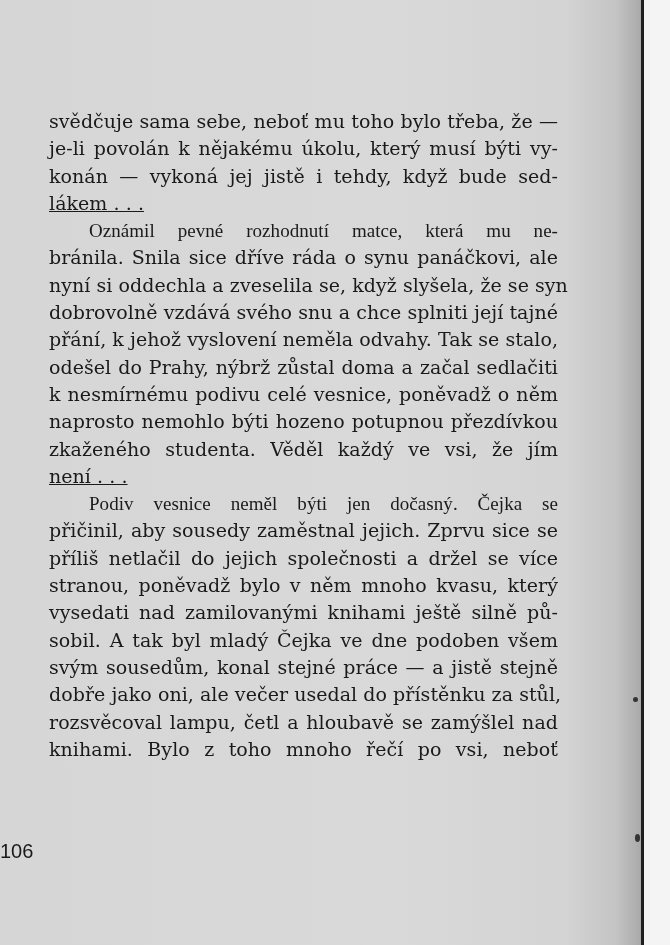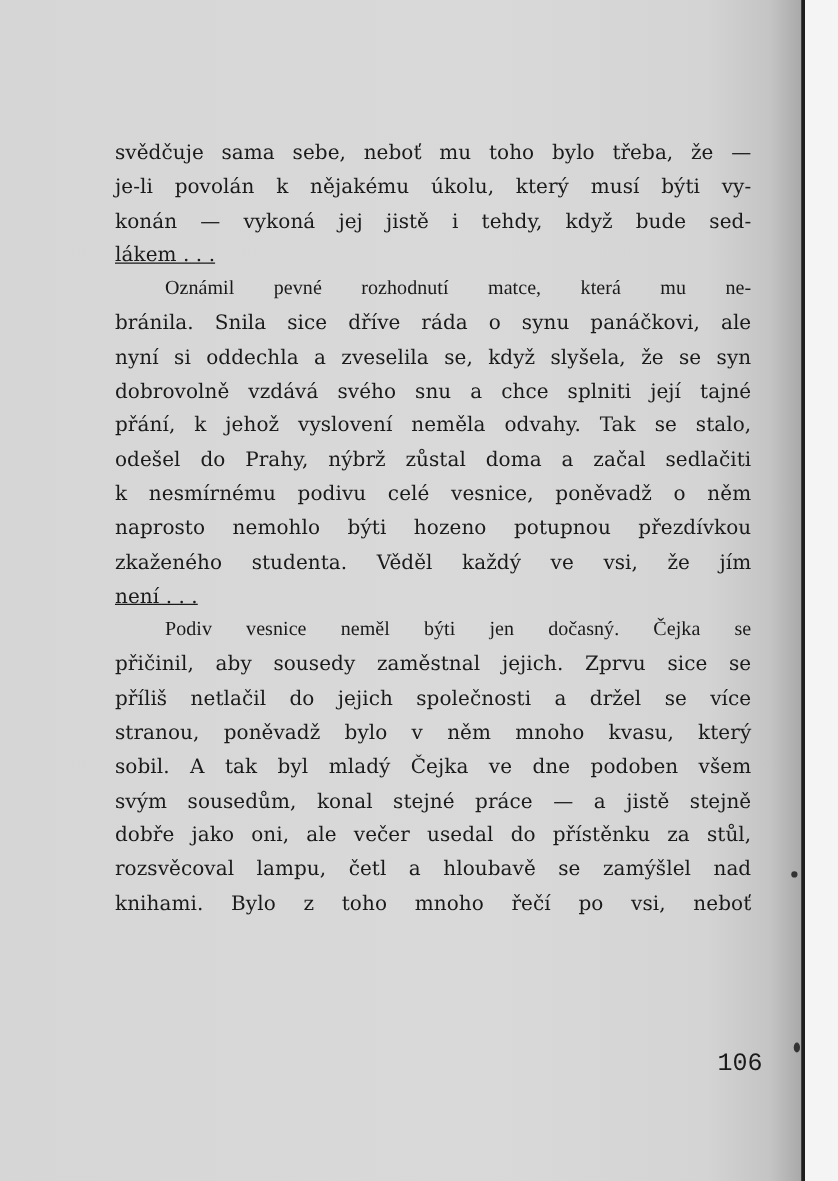--- a/index.html
+++ b/index.html
@@ -36,25 +36,24 @@
       width: 26px;
       height: 945px;
       background: #f4f4f4;
     }
     .text-block {
       position: absolute;
       left: 49px;
       top: 108px;
       width: 509px;
       font-family: "DejaVu Serif", "Liberation Serif", serif;
-      font-size: 16px;
+      font-size: 19px;
       line-height: 27.3px;
       color: #1a1a1a;
       letter-spacing: 0.05px;
-      margin-left: 43px;
     }
     .line {
       display: block;
       white-space: nowrap;
       text-align: justify;
       text-align-last: justify;
       height: 27.3px;
     }
     .line.last {
       text-align-last: left;
@@ -62,22 +61,22 @@
     }
     .line.indent {
       padding-left: 40px;
       font-family: Liberation Serif, serif;
     }
     .page-number {
       position: absolute;
       left: 0;
       width: 610px;
       top: 840px;
-      text-align: right;
-      font-family: Liberation Mono, monospace;
+      text-align: left;
+      font-family: Liberation Sans, sans-serif;
       font-size: 20px;
       color: #1a1a1a;
     }
     .speck {
       position: absolute;
       border-radius: 50%;
       background: #333;
     }
   </style>
 </head>
@@ -99,20 +98,21 @@
     <span class="line">odešel do Prahy, nýbrž zůstal doma a začal sedlačiti</span>
     <span class="line">k nesmírnému podivu celé vesnice, poněvadž o něm</span>
     <span class="line">naprosto nemohlo býti hozeno potupnou přezdívkou</span>
     <span class="line">zkaženého studenta. Věděl každý ve vsi, že jím</span>
     <span class="line last">není . . .</span>
 
     <span class="line indent">Podiv vesnice neměl býti jen dočasný. Čejka se</span>
     <span class="line">přičinil, aby sousedy zaměstnal jejich. Zprvu sice se</span>
     <span class="line">příliš netlačil do jejich společnosti a držel se více</span>
     <span class="line">stranou, poněvadž bylo v něm mnoho kvasu, který</span>
+    <span class="line">vysedati nad zamilovanými knihami ještě silně pů-</span>
     <span class="line">sobil. A tak byl mladý Čejka ve dne podoben všem</span>
     <span class="line">svým sousedům, konal stejné práce — a jistě stejně</span>
     <span class="line">dobře jako oni, ale večer usedal do přístěnku za stůl,</span>
     <span class="line">rozsvěcoval lampu, četl a hloubavě se zamýšlel nad</span>
     <span class="line">knihami. Bylo z toho mnoho řečí po vsi, neboť</span>
   </div>
 
   <div class="page-number">106</div>
 
   <span class="speck" style="left:633px;top:697px;width:5px;height:5px;"></span>

